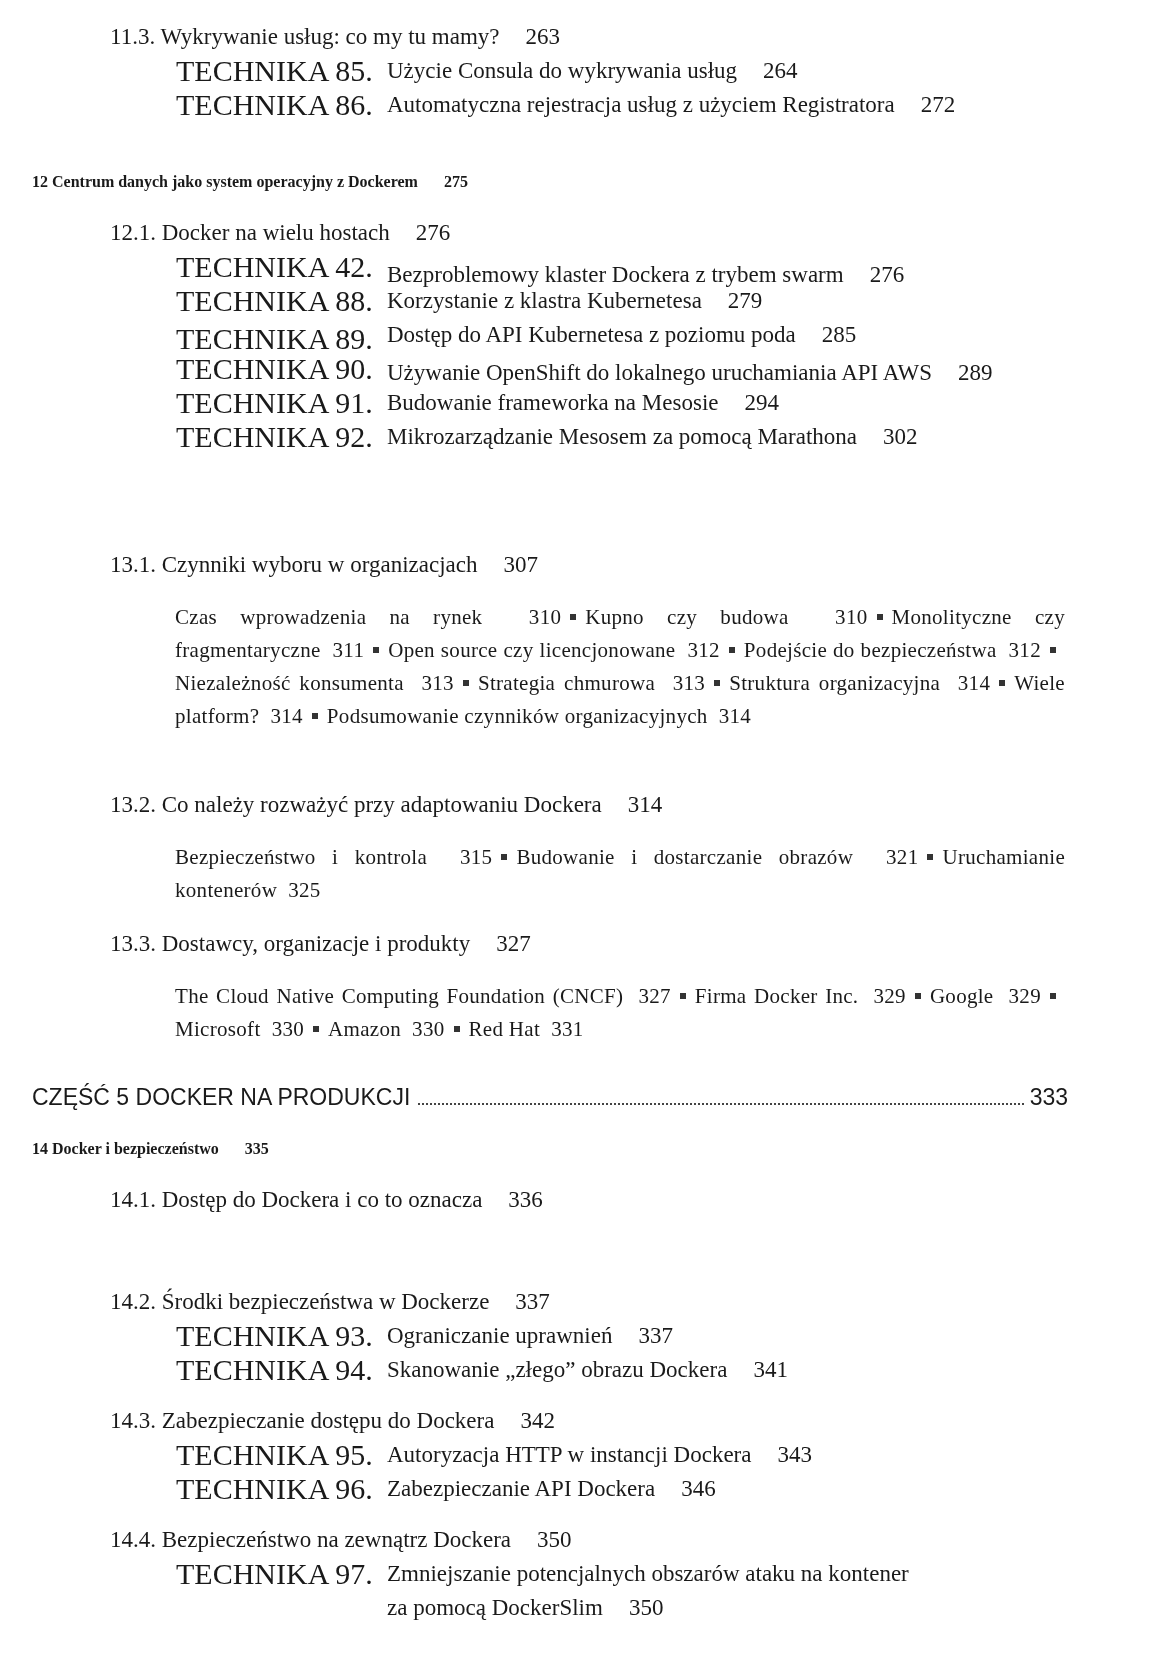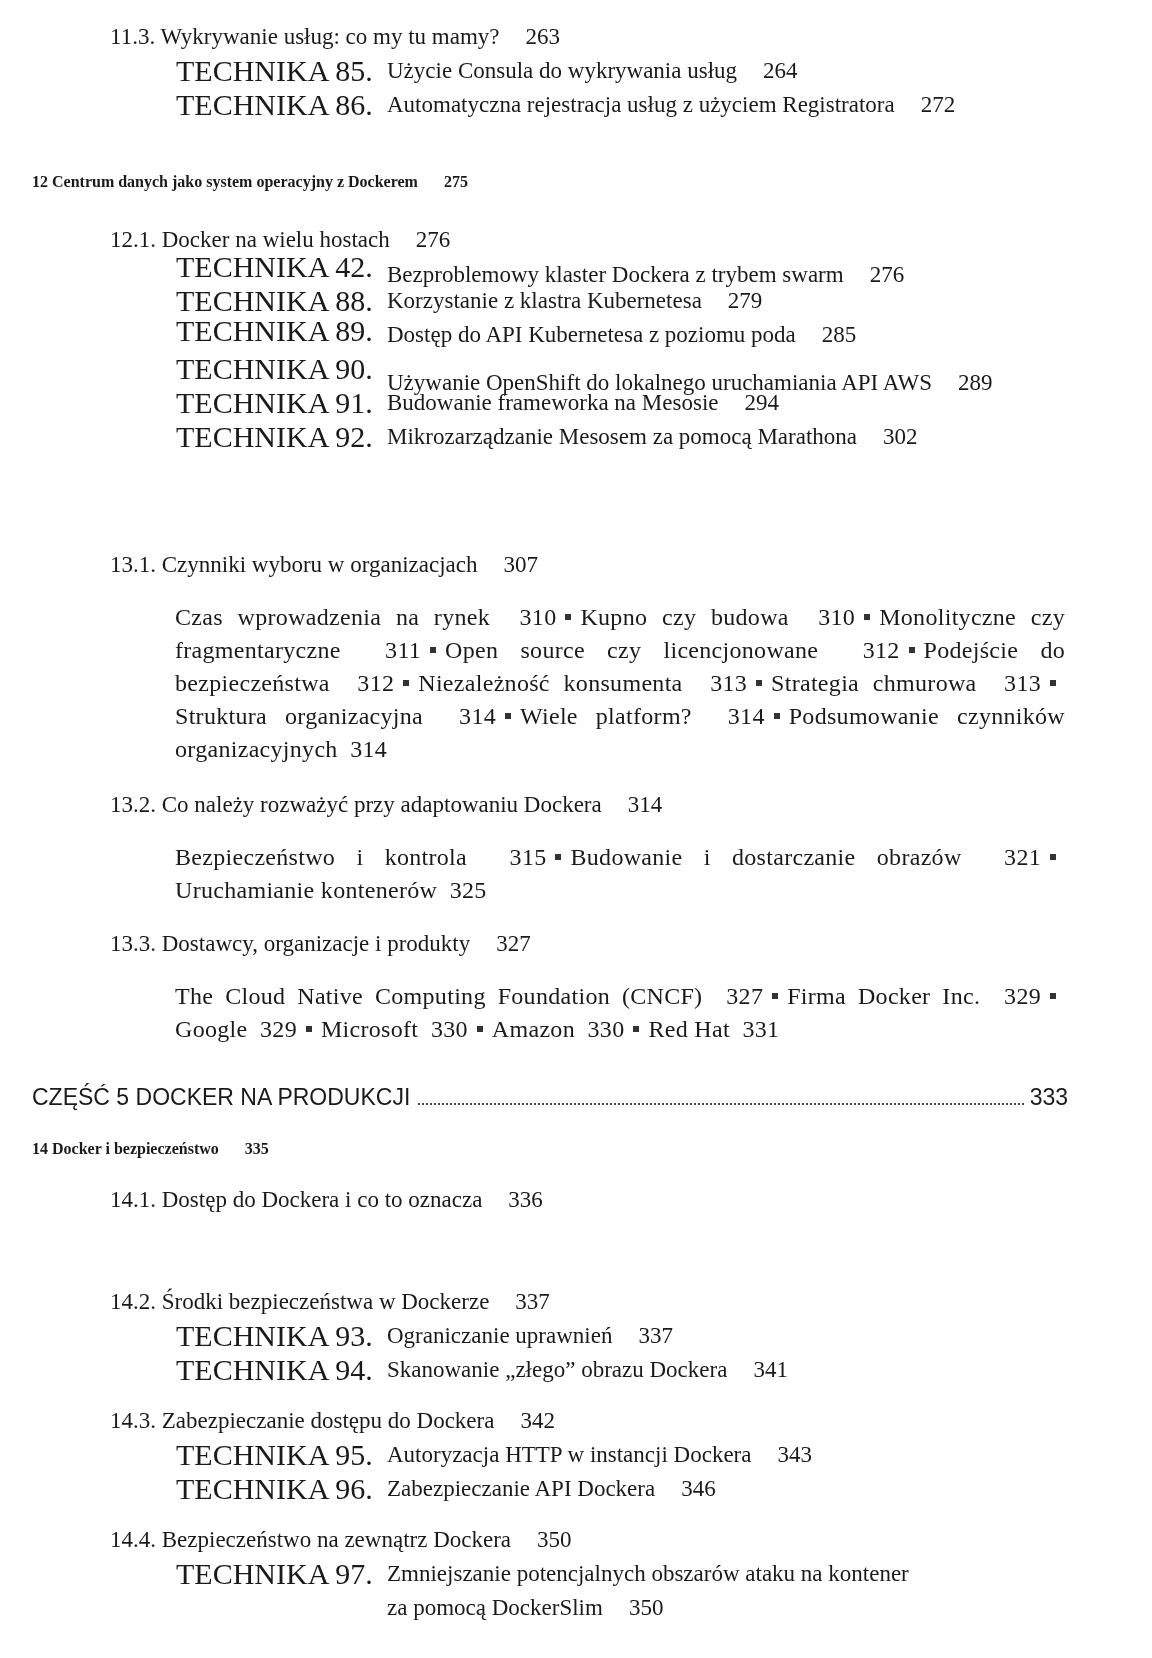--- a/index.html
+++ b/index.html
@@ -10,21 +10,21 @@
   }
   .page { position: absolute; left: 0; top: 0; width: 1152px; height: 1658px; }
   .line { position: absolute; white-space: nowrap; font-size: 23px; line-height: 30px; }
   .sec { left: 110px; }
   .tech-label { position: absolute; left: 176px; white-space: nowrap; font-size: 30px; line-height: 30px; }
   .tech-title { position: absolute; left: 387px; white-space: nowrap; font-size: 23px; line-height: 30px; }
   .chapter { position: absolute; left: 32px; white-space: nowrap; font-size: 16px; line-height: 30px; font-weight: bold; }
   .pg { margin-left: 26px; }
   .subtopics {
     position: absolute; left: 175px; width: 890px;
-    font-size: 24px; line-height: 33px; letter-spacing: 0.3px;
+    font-size: 21px; line-height: 33px; letter-spacing: 0.3px;
     text-align: justify; text-align-last: left;
   }
   .sep { display: inline-block; width: 6px; height: 6px; background: #333; margin: 0 9px 4px 9px; vertical-align: middle; }
   .part {
     position: absolute; left: 32px; width: 1036px; top: 1082px;
     font-family: "Liberation Sans", "DejaVu Sans", sans-serif;
     font-size: 23px; line-height: 30px; display: flex; align-items: baseline;
   }
   .part .dots { flex: 1; border-bottom: 2px dotted #444; margin: 0 6px 6px 8px; height: 0; }
 </style>
@@ -42,38 +42,38 @@
   </div>
   <div>
     <span class="tech-label" style="top:90px">TECHNIKA 86.</span>
     <span class="tech-title" style="top:90px"><span>Automatyczna rejestracja usług z użyciem Registratora</span><span class="pg">272</span></span>
   </div>
 
   <div class="chapter" style="top:167px">
     <span>12  Centrum danych jako system operacyjny z Dockerem</span><span class="pg">275</span>
   </div>
 
-  <div class="line sec" style="top:225px">
+  <div class="line sec" style="top:218px">
     <span>12.1. Docker na wielu hostach</span><span class="pg">276</span>
   </div>
   <div>
     <span class="tech-label" style="top:252px">TECHNIKA 42.</span>
     <span class="tech-title" style="top:260px"><span>Bezproblemowy klaster Dockera z trybem swarm</span><span class="pg">276</span></span>
   </div>
   <div>
     <span class="tech-label" style="top:286px">TECHNIKA 88.</span>
     <span class="tech-title" style="top:286px"><span>Korzystanie z klastra Kubernetesa</span><span class="pg">279</span></span>
   </div>
   <div>
-    <span class="tech-label" style="top:316px">TECHNIKA 89.</span>
+    <span class="tech-label" style="top:324px">TECHNIKA 89.</span>
     <span class="tech-title" style="top:320px"><span>Dostęp do API Kubernetesa z poziomu poda</span><span class="pg">285</span></span>
   </div>
   <div>
     <span class="tech-label" style="top:354px">TECHNIKA 90.</span>
-    <span class="tech-title" style="top:368px"><span>Używanie OpenShift do lokalnego uruchamiania API AWS</span><span class="pg">289</span></span>
+    <span class="tech-title" style="top:358px"><span>Używanie OpenShift do lokalnego uruchamiania API AWS</span><span class="pg">289</span></span>
   </div>
   <div>
     <span class="tech-label" style="top:388px">TECHNIKA 91.</span>
     <span class="tech-title" style="top:388px"><span>Budowanie frameworka na Mesosie</span><span class="pg">294</span></span>
   </div>
   <div>
     <span class="tech-label" style="top:422px">TECHNIKA 92.</span>
     <span class="tech-title" style="top:422px"><span>Mikrozarządzanie Mesosem za pomocą Marathona</span><span class="pg">302</span></span>
   </div>
 

